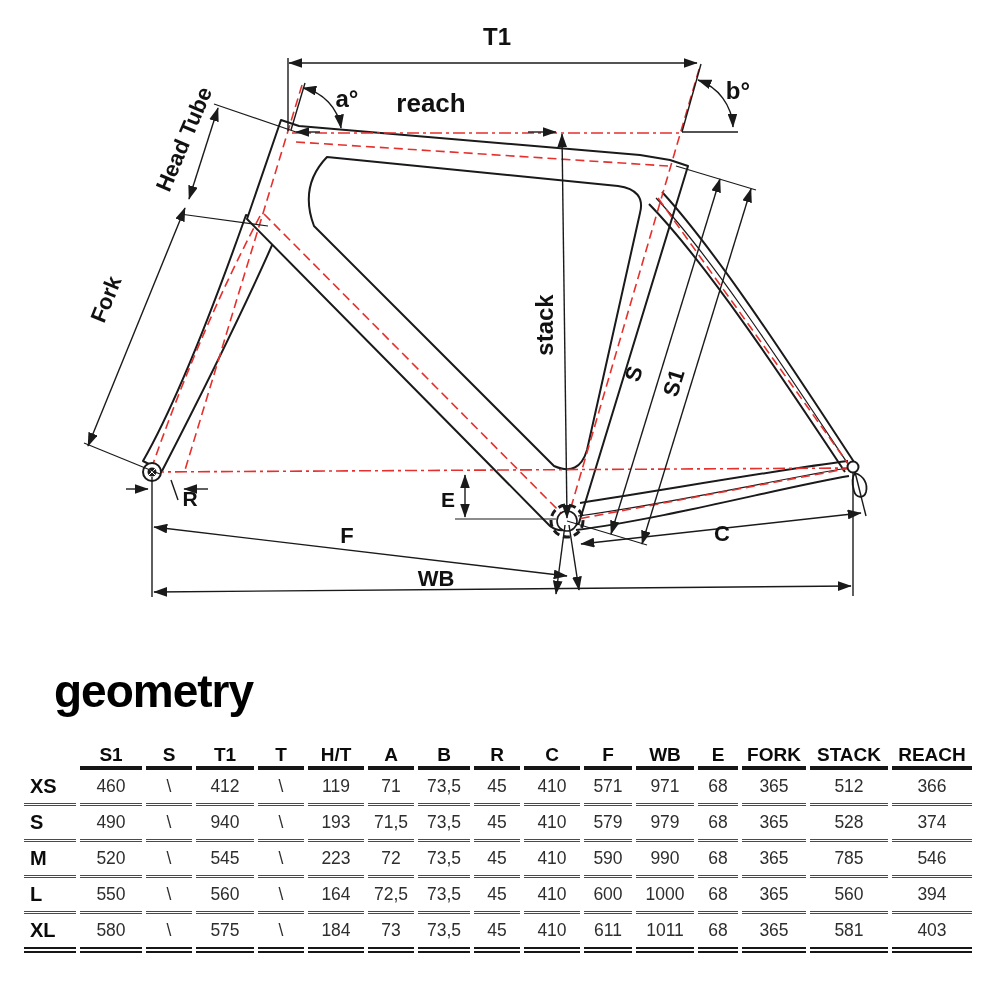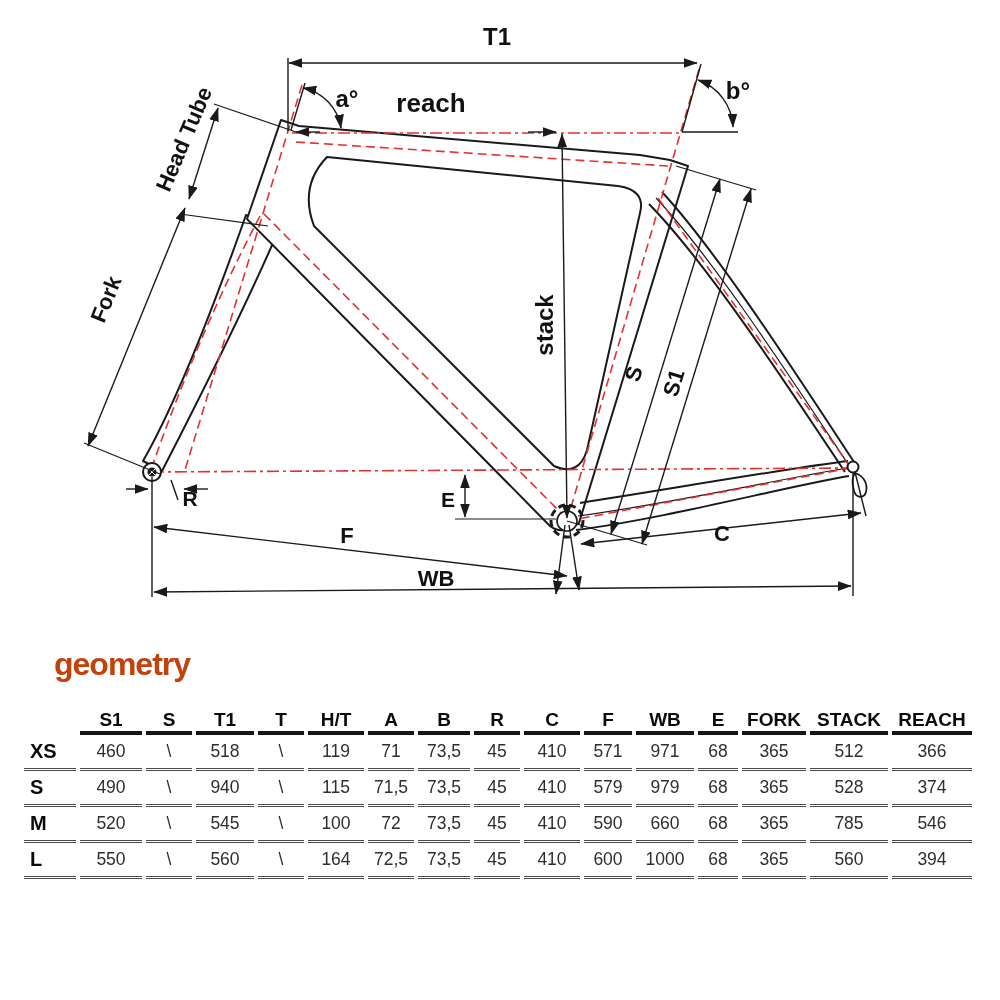--- a/index.html
+++ b/index.html
@@ -1,19 +1,19 @@
 <!DOCTYPE html>
 <html><head>
 <meta charset="utf-8">
 <style>
   html,body{margin:0;padding:0;background:#ffffff;}
   body{width:1000px;height:1000px;overflow:hidden;font-family:"Liberation Sans",sans-serif;color:#111;}
   .diagram-wrap{width:1000px;height:612px;}
   svg text{font-family:"Liberation Sans",sans-serif;font-weight:bold;fill:#111;}
-  .page-title{font-size:32px;font-weight:bold;letter-spacing:-1px;margin:34px 0 0 54px;color:#c2410c;}
+  .page-title{font-size:46px;font-weight:bold;letter-spacing:-1px;margin:52px 0 0 54px;color:#000000;}
   .table-wrap{margin:26px 0 0 20px;}
   table.geo{border-collapse:separate;border-spacing:4px 0;table-layout:fixed;}
   table.geo th,table.geo td{padding:0;white-space:nowrap;overflow:visible;}
   thead th{font-size:19px;font-weight:bold;color:#0b0b0b;text-align:center;padding:8px 0 5px 0;border-bottom:4px solid #161616;}
   thead th.corner{border-bottom:none;}
   tbody td{font-size:17.5px;color:#2e2e2e;text-align:center;height:33px;border-bottom:3px double #4a4a4a;}
   tbody th.rowlabel{font-size:20px;font-weight:bold;color:#0b0b0b;text-align:left;padding-left:6px;border-bottom:3px double #4a4a4a;}
   tbody tr.last td,tbody tr.last th.rowlabel{border-bottom:6px double #161616;}
 </style>
 </head>
@@ -188,65 +188,65 @@
         <th>FORK</th>
         <th>STACK</th>
         <th>REACH</th>
       </tr>
     </thead>
     <tbody>
       <tr>
         <th class="rowlabel">XS</th>
         <td>460</td>
         <td>\</td>
-        <td>518</td>
+        <td>412</td>
         <td>\</td>
         <td>119</td>
         <td>71</td>
         <td>73,5</td>
         <td>45</td>
         <td>410</td>
         <td>571</td>
         <td>971</td>
         <td>68</td>
         <td>365</td>
         <td>512</td>
         <td>366</td>
       </tr>
       <tr>
         <th class="rowlabel">S</th>
         <td>490</td>
         <td>\</td>
         <td>940</td>
         <td>\</td>
-        <td>115</td>
+        <td>193</td>
         <td>71,5</td>
         <td>73,5</td>
         <td>45</td>
         <td>410</td>
         <td>579</td>
         <td>979</td>
         <td>68</td>
         <td>365</td>
         <td>528</td>
         <td>374</td>
       </tr>
       <tr>
         <th class="rowlabel">M</th>
         <td>520</td>
         <td>\</td>
         <td>545</td>
         <td>\</td>
-        <td>100</td>
+        <td>223</td>
         <td>72</td>
         <td>73,5</td>
         <td>45</td>
         <td>410</td>
         <td>590</td>
-        <td>660</td>
+        <td>990</td>
         <td>68</td>
         <td>365</td>
         <td>785</td>
         <td>546</td>
       </tr>
       <tr>
         <th class="rowlabel">L</th>
         <td>550</td>
         <td>\</td>
         <td>560</td>
@@ -255,16 +255,34 @@
         <td>72,5</td>
         <td>73,5</td>
         <td>45</td>
         <td>410</td>
         <td>600</td>
         <td>1000</td>
         <td>68</td>
         <td>365</td>
         <td>560</td>
         <td>394</td>
+      </tr>
+      <tr class="last">
+        <th class="rowlabel">XL</th>
+        <td>580</td>
+        <td>\</td>
+        <td>575</td>
+        <td>\</td>
+        <td>184</td>
+        <td>73</td>
+        <td>73,5</td>
+        <td>45</td>
+        <td>410</td>
+        <td>611</td>
+        <td>1011</td>
+        <td>68</td>
+        <td>365</td>
+        <td>581</td>
+        <td>403</td>
       </tr>
     </tbody>
   </table>
 </div>
 
 </body></html>

